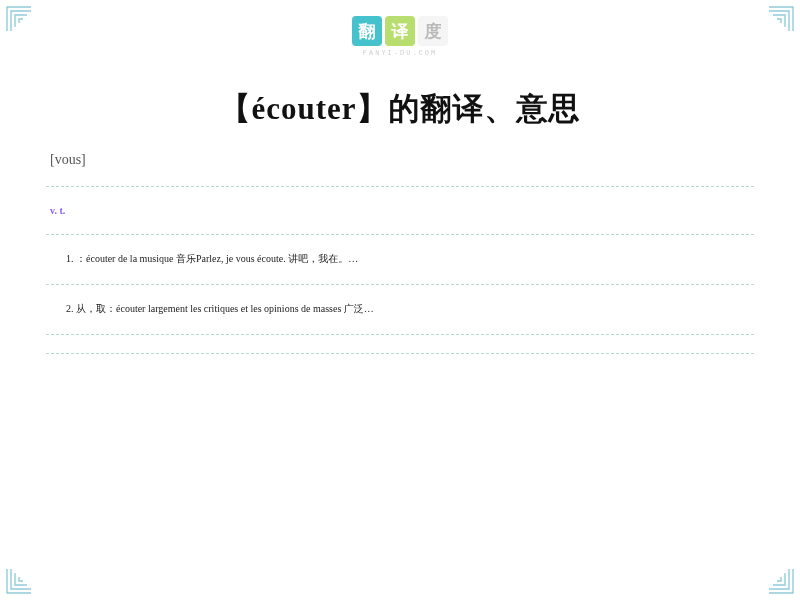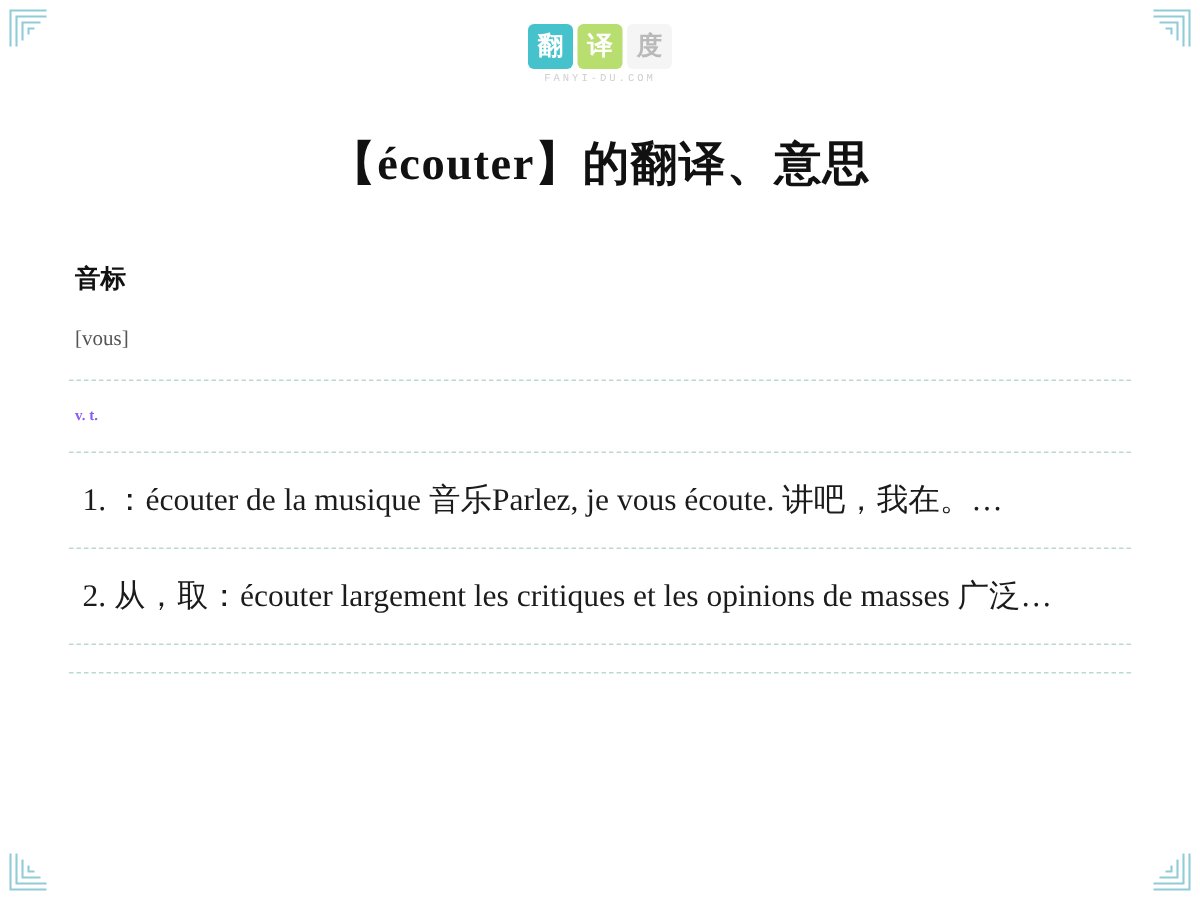--- a/index.html
+++ b/index.html
@@ -108,22 +108,22 @@
 
   .pos {
     margin: 18px 0 0 4px;
     font-size: 10px;
     font-weight: bold;
     font-family: "Liberation Serif", serif;
     color: #8b5cf6;
   }
 
   .sense {
-    margin: 17px 0 0 9px;
-    font-size: 21px;
+    margin: 17px 0 0 20px;
+    font-size: 10px;
     color: #1b1b1b;
     font-family: "Liberation Serif", serif;
     white-space: nowrap;
     overflow: hidden;
   }
 </style>
 </head>
 <body>
 
 <div class="corner tl">
@@ -173,21 +173,20 @@
     <div class="logo-sq c2">译</div>
     <div class="logo-sq c3">度</div>
   </div>
   <div class="logo-caption">FANYI-DU.COM</div>
 </div>
 
 <div class="page">
 
   <h1 class="title">【écouter】的翻译、意思</h1>
 
-  <div class="section-head">音标</div>
   <div class="phonetic">[vous]</div>
 
   <div class="divider"></div>
 
   <div class="pos">v. t.</div>
 
   <div class="divider"></div>
   <div class="sense">1. ：écouter de la musique 音乐Parlez, je vous écoute. 讲吧，我在。…</div>
 
   <div class="divider"></div>

